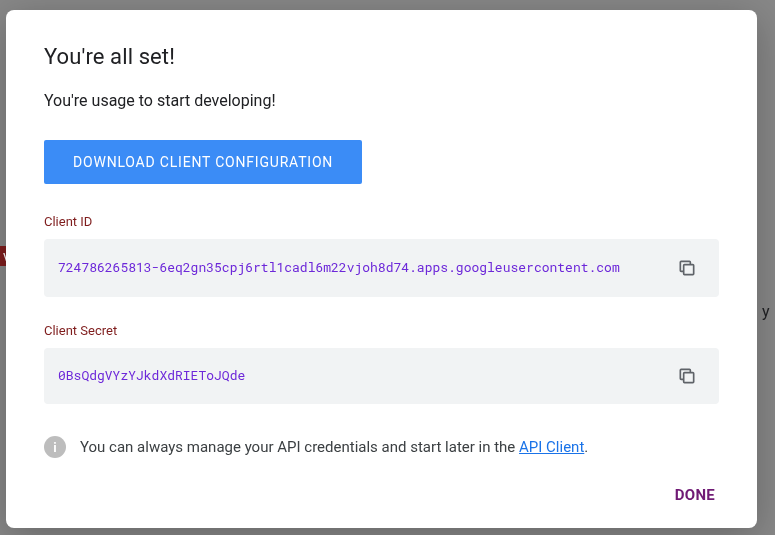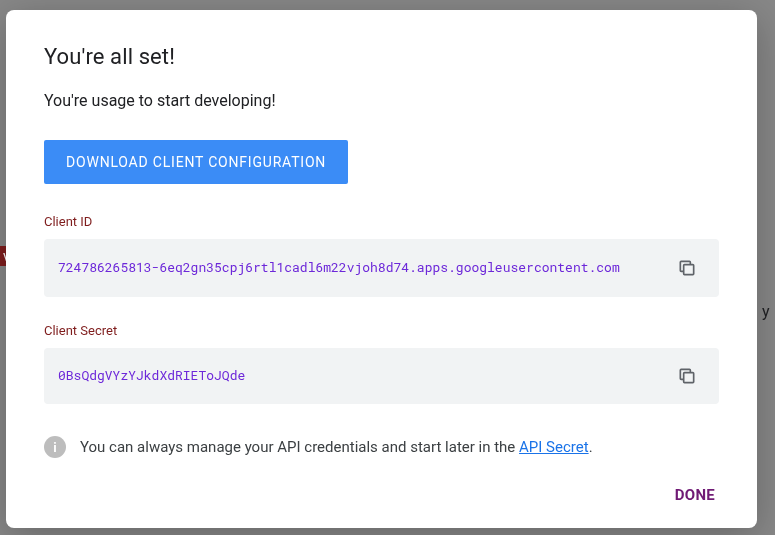--- a/index.html
+++ b/index.html
@@ -31,21 +31,21 @@
       font-size: 16px;
       color: #202124;
       margin-bottom: 30px;
     }
     .dl-btn {
       background: #3b8cf6;
       color: #fff;
       border: none;
       font-size: 14px;
       letter-spacing: 0.8px;
-      padding: 14px 22px;
+      padding: 14px 29px;
       cursor: pointer;
       font-family: inherit;
       border-radius: 2px;
       margin-bottom: 30px;
       display: inline-block;
     }
     .field-label {
       font-size: 13px;
       color: #7f1d1d;
       margin-bottom: 10px;
@@ -147,20 +147,20 @@
       <svg viewBox="0 0 24 24" fill="none" stroke="currentColor" stroke-width="2">
         <rect x="8" y="8" width="12" height="12" rx="1"></rect>
         <path d="M16 8V5a1 1 0 0 0-1-1H5a1 1 0 0 0-1 1v10a1 1 0 0 0 1 1h3"></path>
       </svg>
     </button>
   </div>
 
   <div class="info-row">
     <span class="info-icon">i</span>
     <span>
-      <span>You can always manage your API credentials and start later in the </span><a>API Secret</a><span>.</span>
+      <span>You can always manage your API credentials and start later in the </span><a>API Client</a><span>.</span>
     </span>
   </div>
 
   <div class="footer-row">
     <button class="done-btn">DONE</button>
   </div>
 </div>
 
 </body></html>

